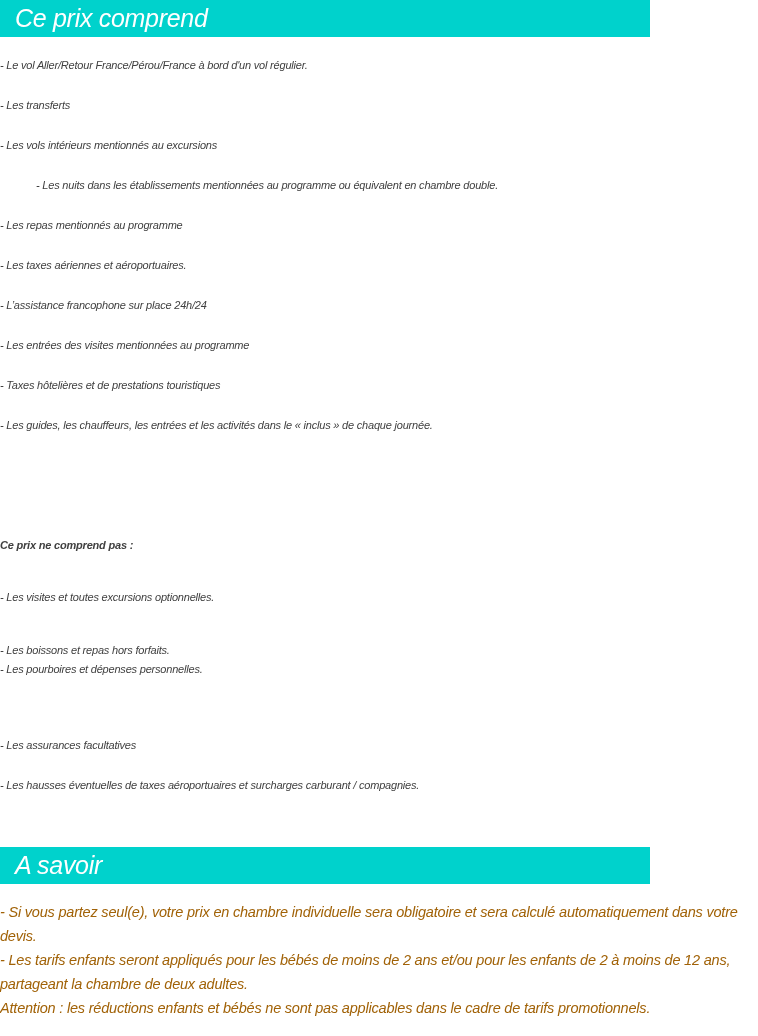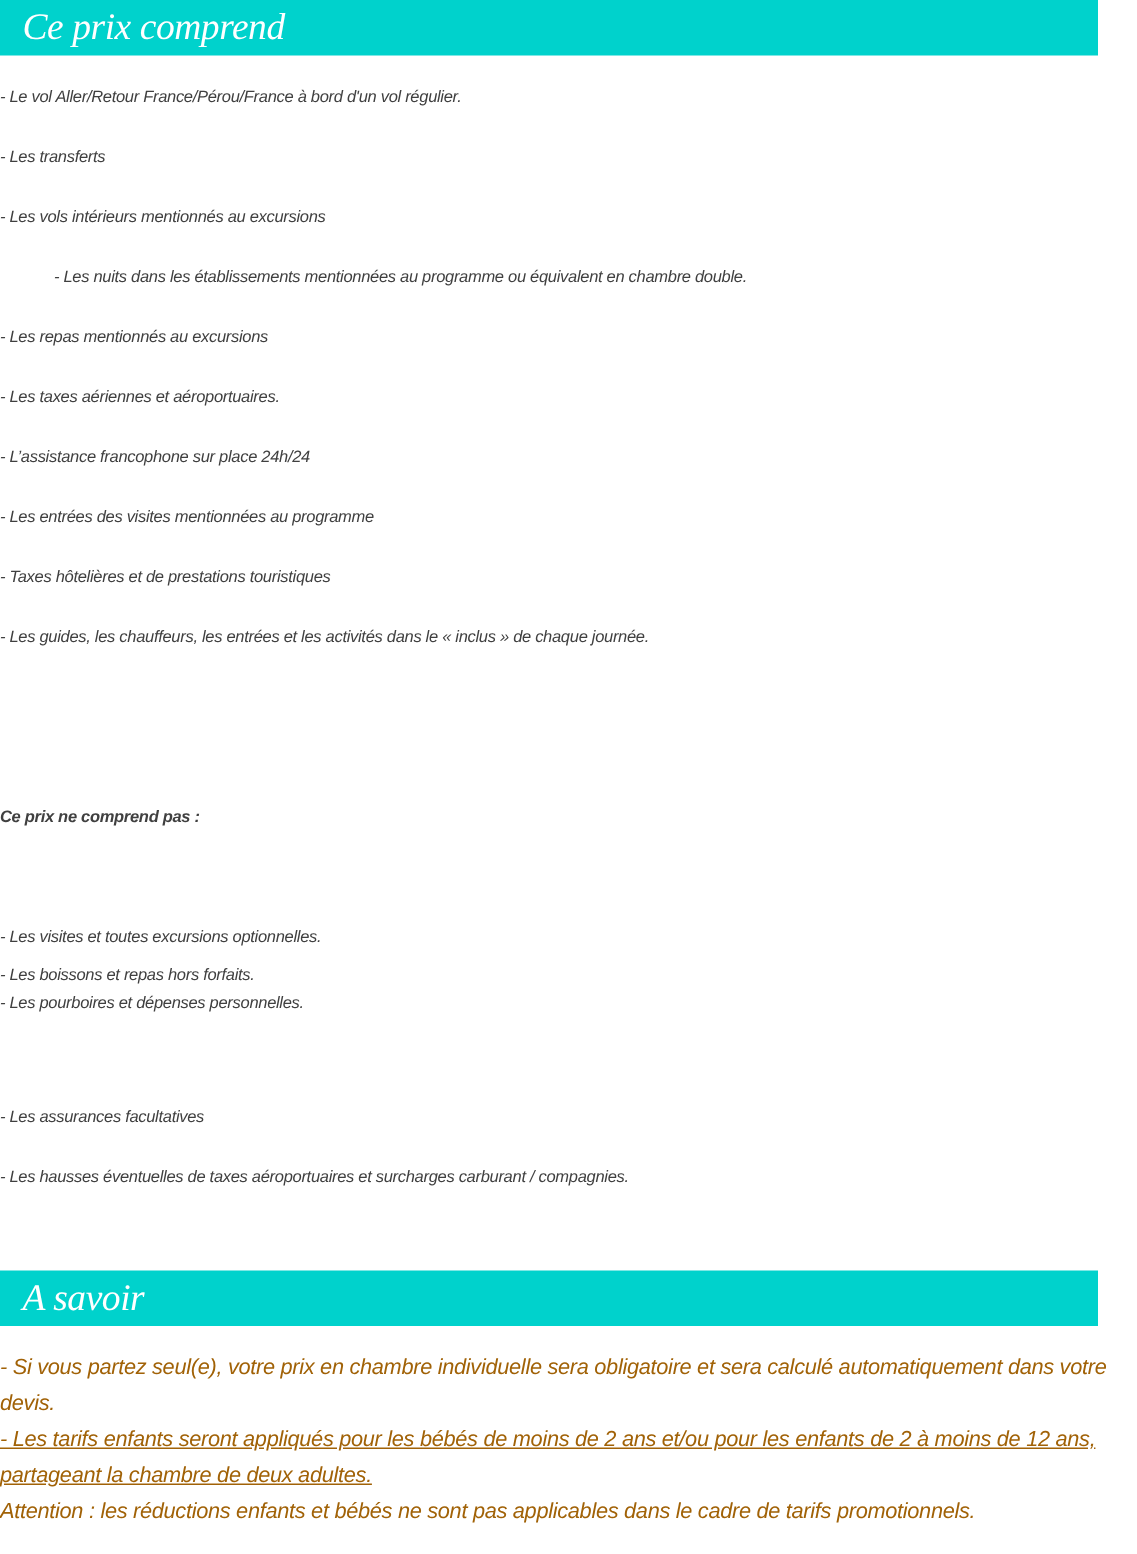--- a/index.html
+++ b/index.html
@@ -1,51 +1,51 @@
 <!DOCTYPE html>
 <html><head>
 <meta charset="utf-8">
 <style>
   html, body { margin: 0; padding: 0; background: #ffffff; }
   body { width: 758px; height: 1036px; overflow: hidden; position: relative;
          font-family: "Liberation Sans", "DejaVu Sans", sans-serif; color: #444444; }
-  .bar { position: absolute; left: 0; width: 732px; height: 37px; background: #00d2cc; font-family: Liberation Serif, serif; }
+  .bar { position: absolute; left: 0; width: 650px; height: 37px; background: #00d2cc; }
   .bar-title { position: absolute; left: 15px; top: 2px; font-size: 25px; font-style: italic;
                color: #ffffff; letter-spacing: -0.3px; line-height: 33px; }
   .line { position: absolute; left: 0; font-size: 11px; font-style: italic; line-height: 20px;
           color: #404040; white-space: nowrap; letter-spacing: -0.2px; }
   .bold { font-weight: bold; }
   .para { position: absolute; left: 0; width: 752px; font-size: 14.5px; font-style: italic;
           line-height: 24px; color: #a16207; letter-spacing: -0.2px; }
 </style>
 </head>
 <body>
 
 <div class="bar" style="top:0;">
   <div class="bar-title">Ce prix comprend</div>
 </div>
 
 <div class="line" style="top:55px;">- Le vol Aller/Retour France/Pérou/France à bord d'un vol régulier.</div>
 <div class="line" style="top:95px;">- Les transferts</div>
 <div class="line" style="top:135px;">- Les vols intérieurs mentionnés au excursions</div>
 <div class="line" style="top:175px;margin-left:36px;">- Les nuits dans les établissements mentionnées au programme ou équivalent en chambre double.</div>
-<div class="line" style="top:215px;">- Les repas mentionnés au excursions</div>
+<div class="line" style="top:215px;">- Les repas mentionnés au programme</div>
 <div class="line" style="top:255px;">- Les taxes aériennes et aéroportuaires.</div>
 <div class="line" style="top:295px;">- L’assistance francophone sur place 24h/24</div>
 <div class="line" style="top:335px;">- Les entrées des visites mentionnées au programme</div>
 <div class="line" style="top:375px;">- Taxes hôtelières et de prestations touristiques</div>
 <div class="line" style="top:415px;">- Les guides, les chauffeurs, les entrées et les activités dans le « inclus » de chaque journée.</div>
 
 <div class="line bold" style="top:535px;">Ce prix ne comprend pas :</div>
 
-<div class="line" style="top:615px;">- Les visites et toutes excursions optionnelles.</div>
+<div class="line" style="top:587px;">- Les visites et toutes excursions optionnelles.</div>
 <div class="line" style="top:640px;">- Les boissons et repas hors forfaits.</div>
 <div class="line" style="top:659px;">- Les pourboires et dépenses personnelles.</div>
 <div class="line" style="top:735px;">- Les assurances facultatives</div>
 <div class="line" style="top:775px;">- Les hausses éventuelles de taxes aéroportuaires et surcharges carburant / compagnies.</div>
 
 <div class="bar" style="top:847px;">
   <div class="bar-title">A savoir</div>
 </div>
 
 <div class="para" style="top:900px;">- Si vous partez seul(e), votre prix en chambre individuelle sera obligatoire et sera calculé automatiquement dans votre devis.</div>
-<div class="para" style="top:948px;text-decoration:underline;">- Les tarifs enfants seront appliqués pour les bébés de moins de 2 ans et/ou pour les enfants de 2 à moins de 12 ans, partageant la chambre de deux adultes.</div>
+<div class="para" style="top:948px;">- Les tarifs enfants seront appliqués pour les bébés de moins de 2 ans et/ou pour les enfants de 2 à moins de 12 ans, partageant la chambre de deux adultes.</div>
 <div class="para" style="top:996px;">Attention : les réductions enfants et bébés ne sont pas applicables dans le cadre de tarifs promotionnels.</div>
 
 </body></html>

